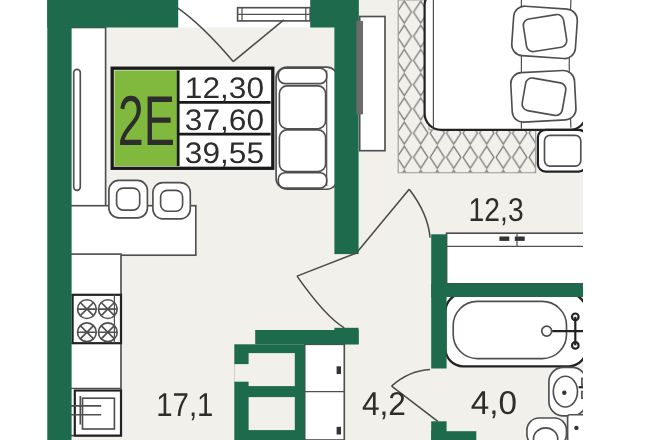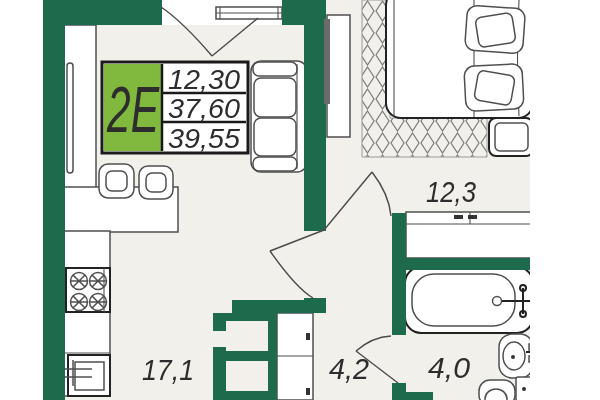--- a/index.html
+++ b/index.html
@@ -5,21 +5,21 @@
   :root{
     --wall-green:#1d6a4c;
     --accent-green:#80b93e;
     --floor:#f2f0ea;
     --outside:#ffffff;
     --ink:#2d2d2d;
     --line:#4f4f4f;
     --line-dark:#222222;
   }
   html,body{margin:0;padding:0;background:var(--outside);}
-  .stage{width:530px;height:400px;position:relative;overflow:hidden;background:var(--outside);font-style:italic;}
+  .stage{width:530px;height:400px;position:relative;overflow:hidden;background:var(--outside);}
   svg{display:block;font-family:"Liberation Sans",sans-serif;}
   .wall{fill:var(--wall-green);}
   .floor{fill:var(--floor);}
   .opening{fill:#ffffff;}            
   .s1{stroke:var(--line);stroke-width:1.5;fill:#ffffff;}
   .s1n{stroke:var(--line);stroke-width:1.5;fill:none;}
   .s2{stroke:var(--line-dark);stroke-width:2;fill:#ffffff;}
   .s2n{stroke:var(--line-dark);stroke-width:2;fill:none;}
   .thin{stroke:var(--line);stroke-width:1.1;fill:none;}
   .arc{stroke:#4a4a4a;stroke-width:1.4;fill:none;}

